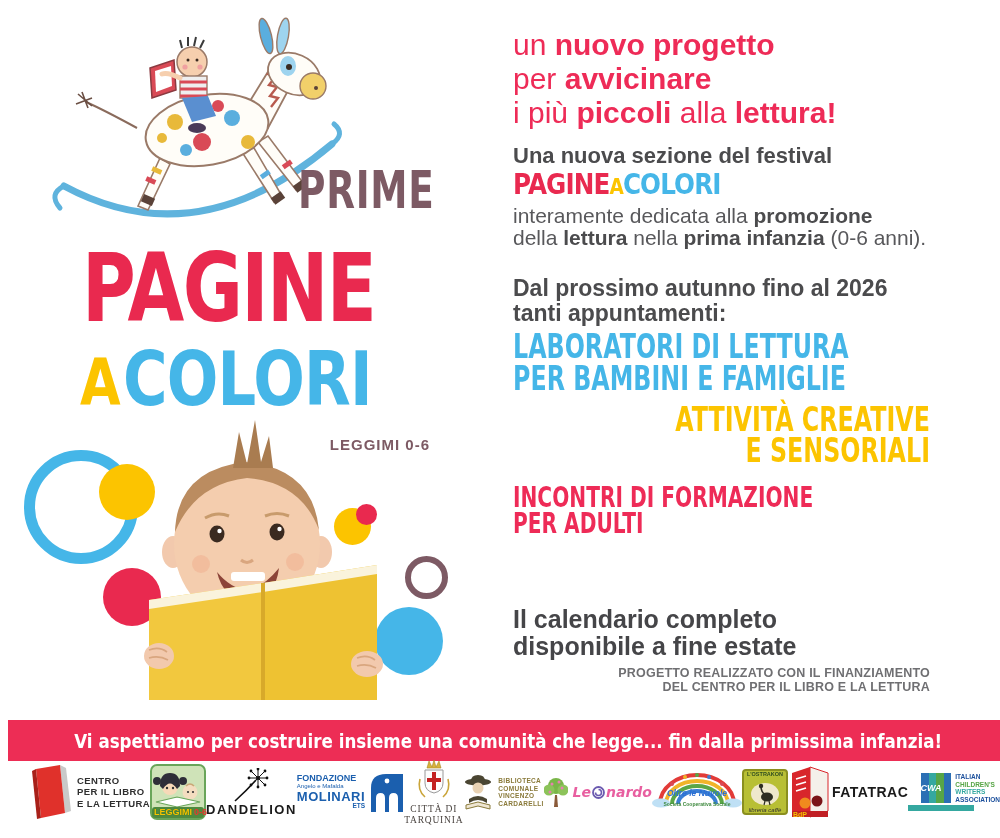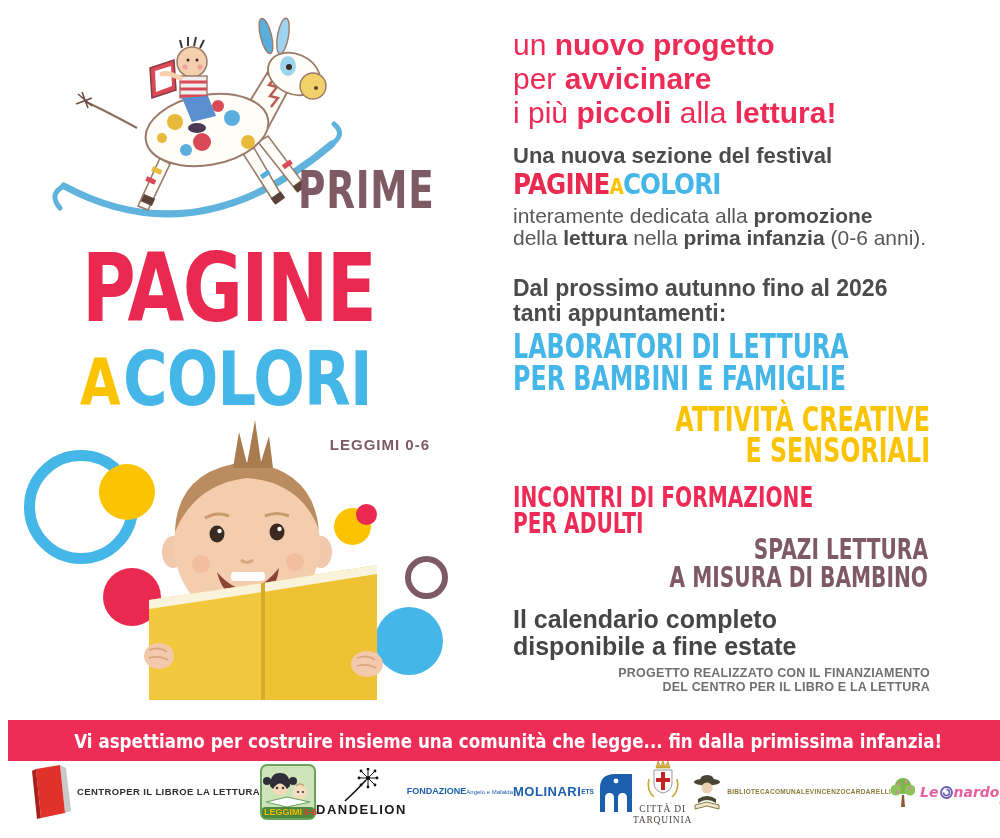--- a/index.html
+++ b/index.html
@@ -74,21 +74,21 @@
   
   .banner{position:absolute;left:8px;top:699px;width:1000px;height:41px;background:var(--banner);
           display:flex;align-items:center;justify-content:center;margin-top:21px;}
   .banner span{color:#fff;font-weight:700;font-size:19px;font-family:"DejaVu Sans",sans-serif;
                transform:scaleX(.88);white-space:nowrap;}
 
   
   .footer{position:absolute;left:30px;right:30px;top:746px;height:92px;display:flex;
           align-items:center;justify-content:space-between;}
   .flogo{display:flex;align-items:center;gap:5px;flex:0 0 auto;}
-  .stack{display:flex;align-items:center;}
+  .stack{display:flex;flex-direction:column;}
   .centro-text span{display:block;font-size:9.5px;font-weight:700;color:#2f2f2f;
                     line-height:11.5px;letter-spacing:.4px;}
   .leggimi-box{position:relative;width:56px;height:56px;}
   .leggimi-txt{position:absolute;left:4px;bottom:3px;font-size:9px;font-weight:700;white-space:nowrap;}
   .leggimi-txt .y{color:#f5c400;text-shadow:0 0 1px #2e5c22;}
   .leggimi-txt .r{color:#e8372e;margin-left:2px;}
   .dandelion{flex-direction:column;gap:0;}
   .dandelion .dtx{font-size:13px;font-weight:700;letter-spacing:1.5px;color:#1a1a1a;}
   .molinari-text span{display:block;color:#1b5fae;line-height:1.05;}
   .molinari-text .m1{font-size:9px;font-weight:700;}
@@ -253,24 +253,20 @@
     <span class="ln">PER BAMBINI E FAMIGLIE</span>
   </div>
   <div class="prog al p3">
     <span class="ln">INCONTRI DI FORMAZIONE</span>
     <span class="ln">PER ADULTI</span>
   </div>
   <div class="prog ar p2">
     <span class="ln">ATTIVITÀ CREATIVE</span>
     <span class="ln">E SENSORIALI</span>
   </div>
-  <div class="prog ar p4">
-    <span class="ln">SPAZI LETTURA</span>
-    <span class="ln">A MISURA DI BAMBINO</span>
-  </div>
 
   <div class="calendar">
     <span>Il calendario completo</span>
     <span>disponibile a fine estate</span>
   </div>
 
   <div class="funding">
     <span>PROGETTO REALIZZATO CON IL FINANZIAMENTO</span>
     <span>DEL CENTRO PER IL LIBRO E LA LETTURA</span>
   </div>

